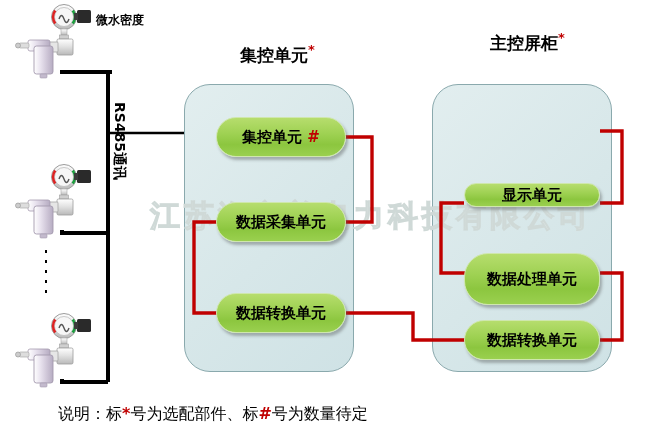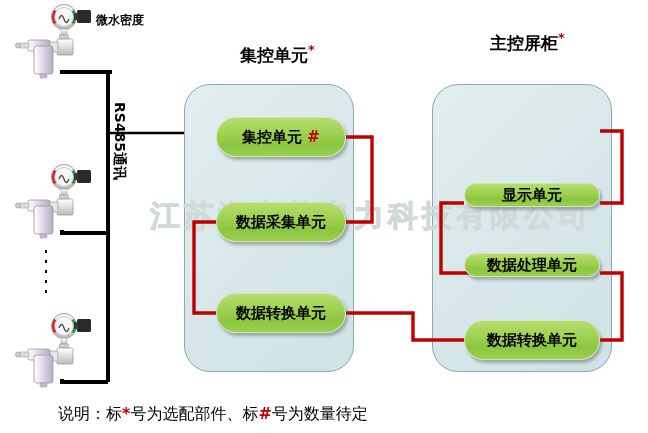--- a/index.html
+++ b/index.html
@@ -149,21 +149,21 @@
 
   <div class="unit" style="left:216px;top:293px;width:130px;height:40px;">
     <span class="lbl">数据转换单元</span>
   </div>
 
 
   <div class="unit" style="left:464px;top:183px;width:136px;height:24px;">
     <span class="lbl">显示单元</span>
   </div>
 
-  <div class="unit" style="left:464px;top:253px;width:136px;height:24px;">
+  <div class="unit" style="left:464px;top:253px;width:136px;height:52px;">
     <span class="lbl">数据处理单元</span>
   </div>
 
   <div class="unit" style="left:464px;top:320px;width:136px;height:40px;">
     <span class="lbl">数据转换单元</span>
   </div>
 
   <div class="sensor" style="left:14px;top:2px;">
     <svg viewBox="0 0 86 78" width="86" height="78">
       <defs>

